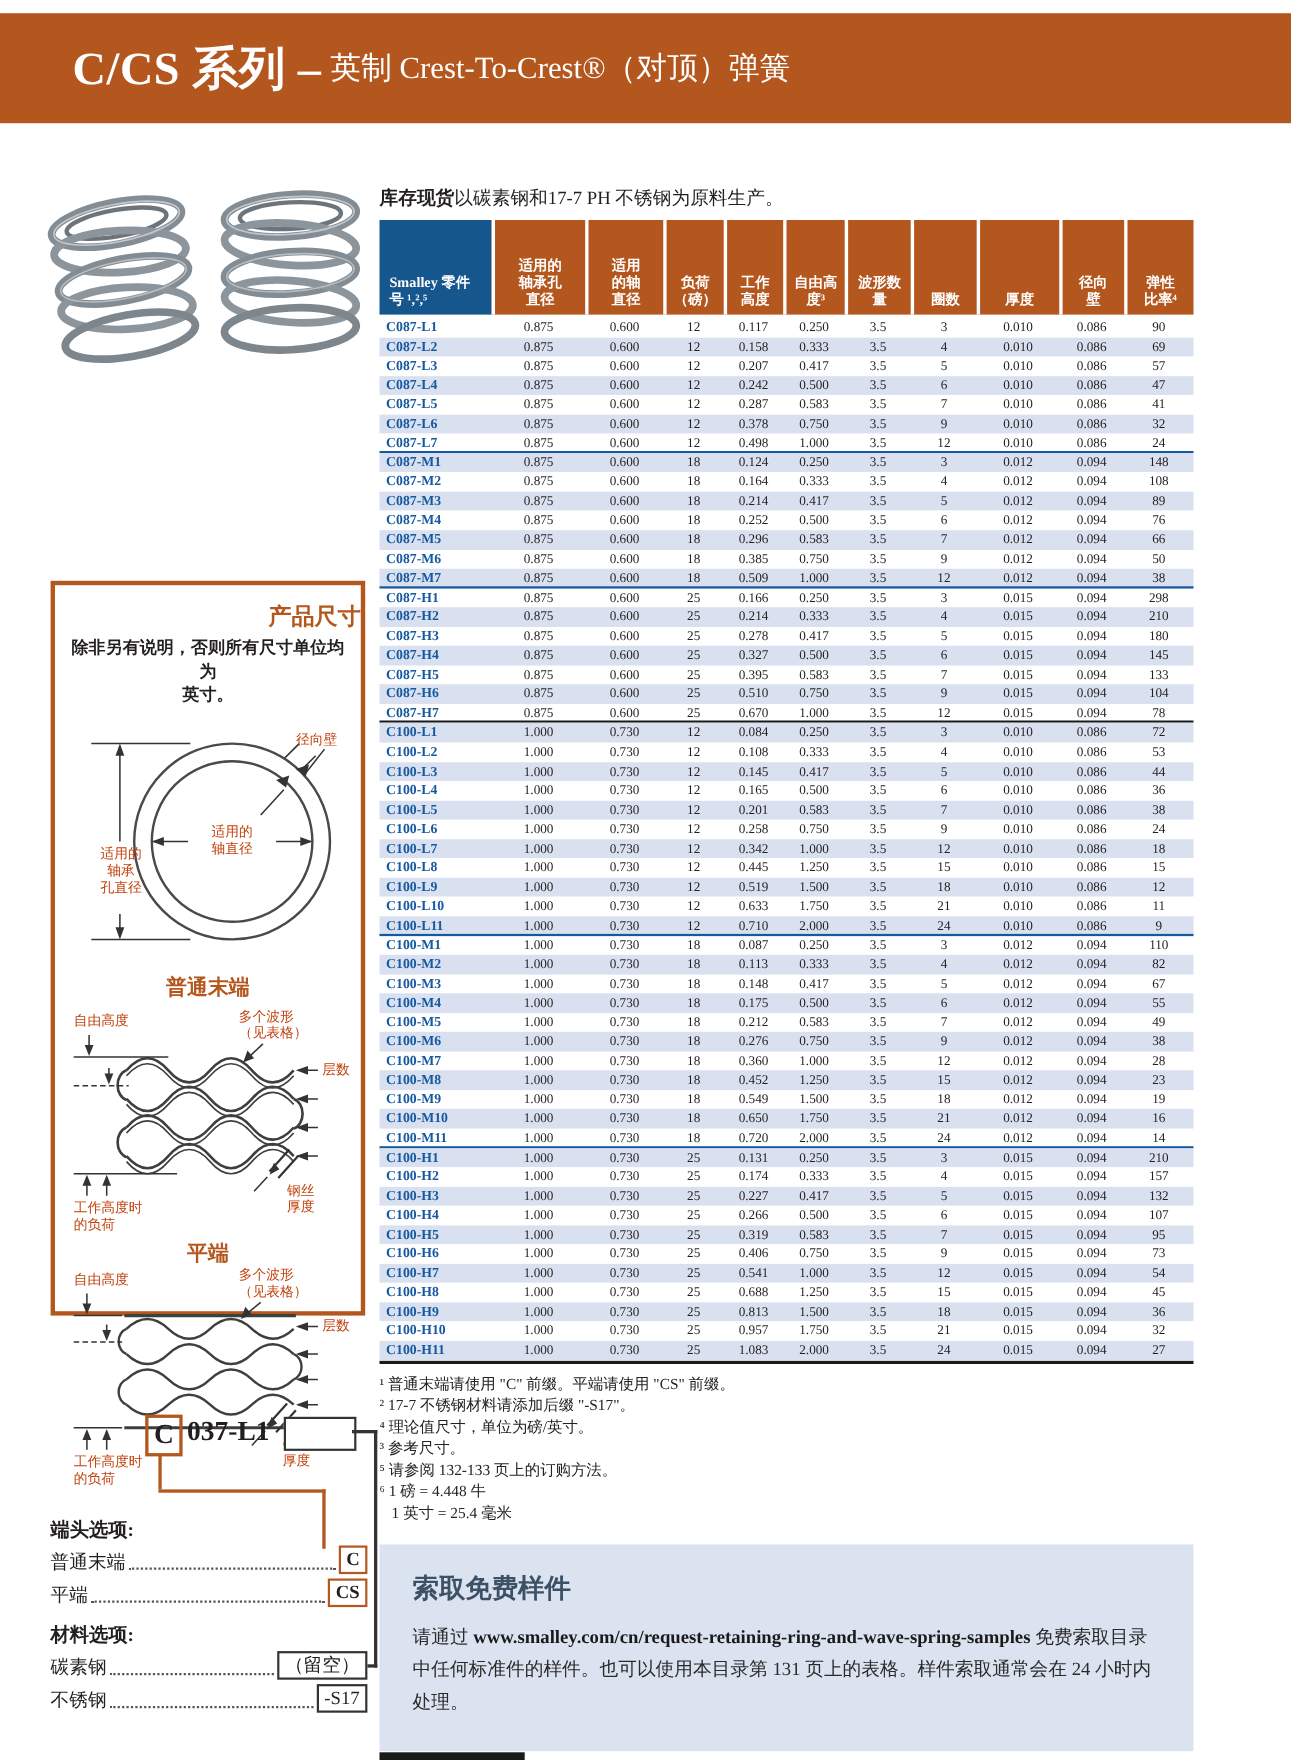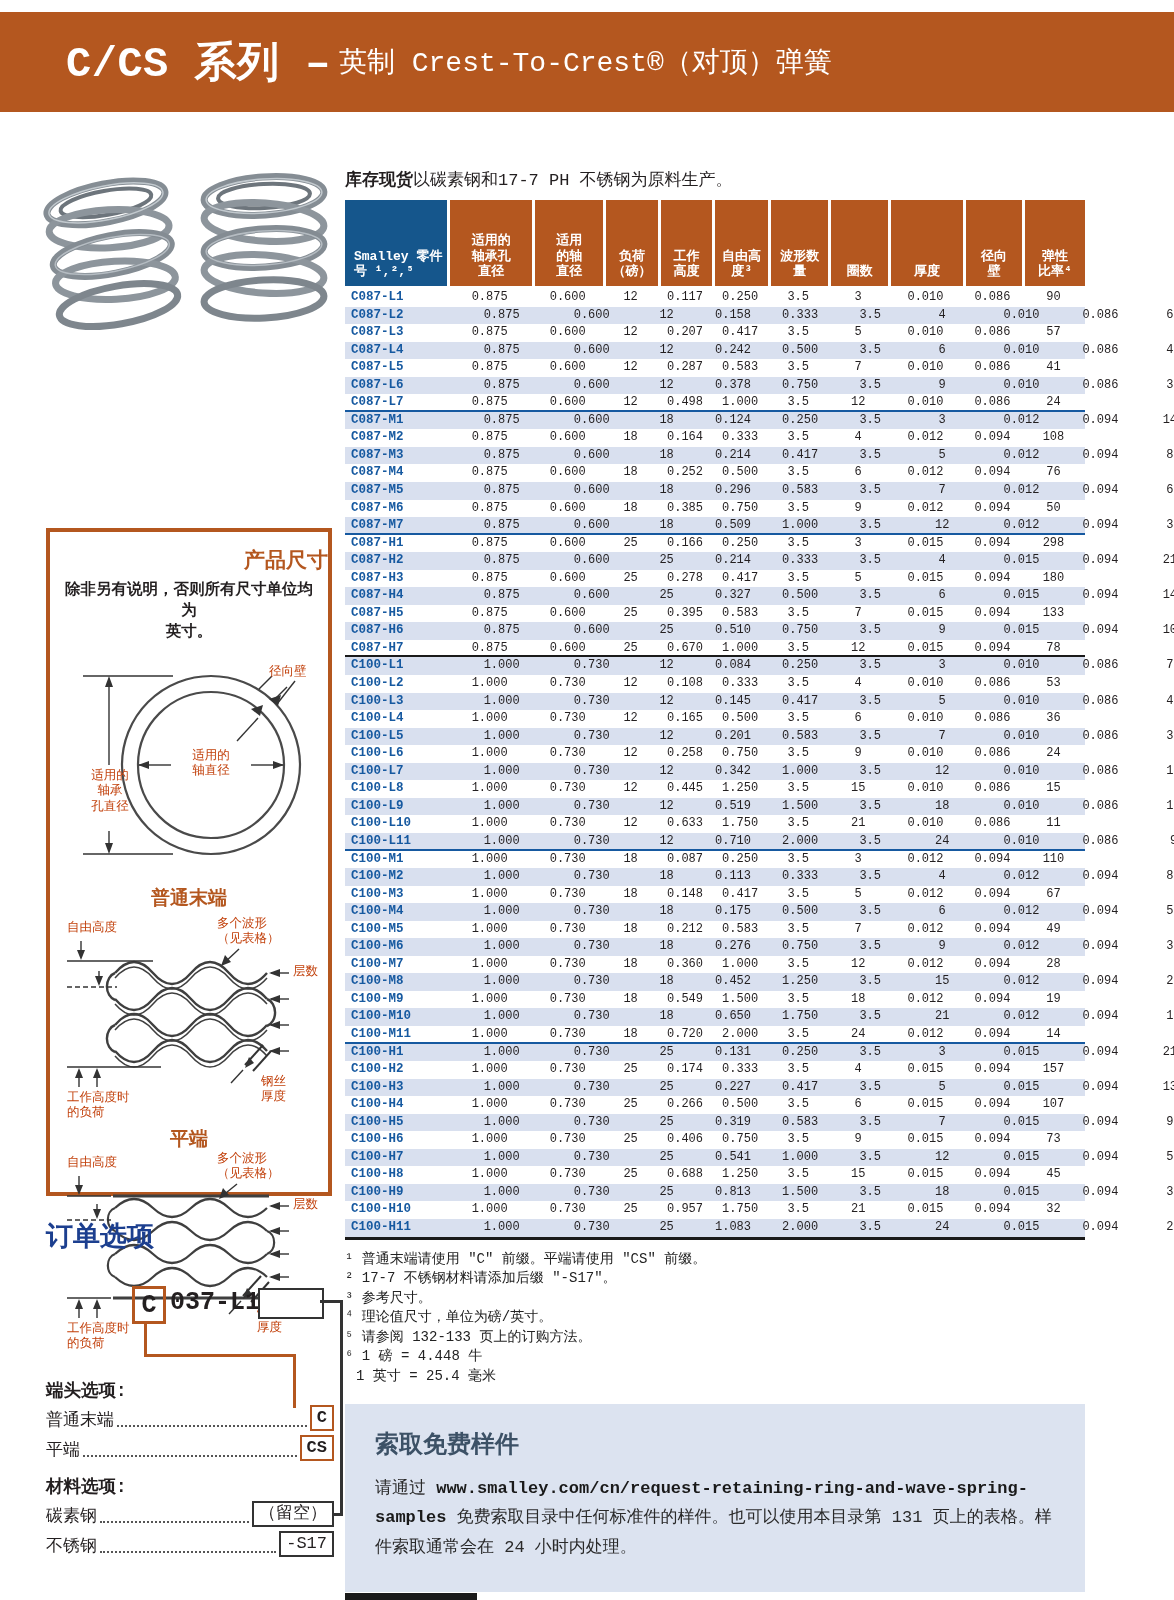--- a/index.html
+++ b/index.html
@@ -1,17 +1,17 @@
 <!DOCTYPE html>
 <html><head>
 <meta charset="utf-8">
 <style>
   html,body{margin:0;padding:0;background:#e8e8e8;}
   .page{position:relative;width:1174px;height:1600px;background:#ffffff;overflow:hidden;
-        font-family:Liberation Mono, monospace;color:#231f20;}
+        font-family:Liberation Serif, serif;color:#231f20;}
 
   
   .banner{position:absolute;top:12px;left:0;width:1174px;height:100px;background:#b4571f;
           display:flex;align-items:center;padding-left:66px;box-sizing:border-box;}
   .banner .t-bold{color:#fff;font-size:42px;font-weight:700;letter-spacing:.5px;}
   .banner .t-rest{color:#fff;font-size:28px;font-weight:400;margin-left:8px;}
 
   
   .springs{position:absolute;top:158px;left:42px;width:296px;height:180px;}
 
@@ -48,21 +48,21 @@
              height:86px;}
   .hcell{background:#b4571f;color:#fff;font-size:13px;font-weight:700;line-height:1.2;
          display:flex;align-items:flex-end;justify-content:center;text-align:center;
          white-space:pre-line;padding-bottom:6px;box-sizing:border-box;}
   .hcell + .hcell{border-left:3px solid #fff;}
   .hcell.first{background:#15568c;justify-content:flex-start;text-align:left;padding-left:9px;}
 
   .spec-body{margin-top:3px;border-bottom:3px solid #1a1a1a;}
   .trow{display:grid;grid-template-columns:13.8% 11.5% 9.6% 7.4% 7.3% 7.6% 8.1% 8.1% 10.1% 8% 8.5%;
         height:17.55px;box-sizing:border-box;}
-  .trow.alt{background:#d9e0ef;gap:12px;}
+  .trow.alt{background:#d9e0ef;}
   .trow.sep-blue{border-bottom:2px solid #1659a0;}
   .trow.sep-black{border-bottom:2.5px solid #1a1a1a;}
   .tcell{font-size:12px;line-height:17.55px;text-align:center;overflow:hidden;}
   .tcell.part{text-align:left;padding-left:6px;font-weight:700;color:#1659a0;font-size:12.5px;}
 
   .footnotes{margin-top:10px;font-size:14px;line-height:19.5px;color:#222;}
   .footnote.indent{padding-left:11px;}
 
   .sample-box{margin-top:18px;background:#dce3f0;padding:24px 30px 30px;box-sizing:border-box;width:740px;}
   .sample-title{color:#3c5166;font-size:24px;font-weight:700;margin-bottom:14px;}
@@ -249,21 +249,20 @@
 （见表格）</div>
       <div class="diag-label" style="left:240px;top:42px;">层数</div>
       <div class="diag-label" style="left:14px;top:166px;">工作高度时
 的负荷</div>
       <div class="diag-label" style="left:204px;top:150px;">钢丝
 厚度</div>
     </div>
   </div>
 
   <div class="order-panel">
-    <div class="order-title">订单选项</div>
     <div class="order-canvas">
       <div class="pn-prefix">C</div>
       <div class="pn-body">037-L1</div>
       <div class="pn-empty"></div>
 
       <div class="conn" style="left:98px;top:64px;width:3px;height:32px;"></div>
       <div class="conn" style="left:98px;top:96px;width:152px;height:3px;"></div>
       <div class="conn" style="left:247px;top:96px;width:3px;height:54px;"></div>
 
       <div class="connb" style="left:274px;top:42px;width:23px;height:3px;"></div>
@@ -1026,22 +1025,22 @@
           <div class="tcell">24</div>
           <div class="tcell">0.015</div>
           <div class="tcell">0.094</div>
           <div class="tcell">27</div>
         </div>
       </div>
 
     <div class="footnotes" id="footnotes">
         <div class="footnote">¹ 普通末端请使用 "C" 前缀。平端请使用 "CS" 前缀。</div>
         <div class="footnote">² 17-7 不锈钢材料请添加后缀 "-S17"。</div>
+        <div class="footnote">⁴ 理论值尺寸，单位为磅/英寸。</div>
         <div class="footnote">³ 参考尺寸。</div>
-        <div class="footnote">⁴ 理论值尺寸，单位为磅/英寸。</div>
         <div class="footnote">⁵ 请参阅 132-133 页上的订购方法。</div>
         <div class="footnote">⁶ 1 磅 = 4.448 牛</div>
         <div class="footnote indent">1 英寸 = 25.4 毫米</div>
       </div>
 
     <div class="sample-box">
       <div class="sample-title">索取免费样件</div>
       <div class="sample-body">
         <span>请通过 </span><span class="url">www.smalley.com/cn/request-retaining-ring-and-wave-spring-samples</span><span> 免费索取目录中任何标准件的样件。也可以使用本目录第 131 页上的表格。样件索取通常会在 24 小时内处理。</span>
       </div>

